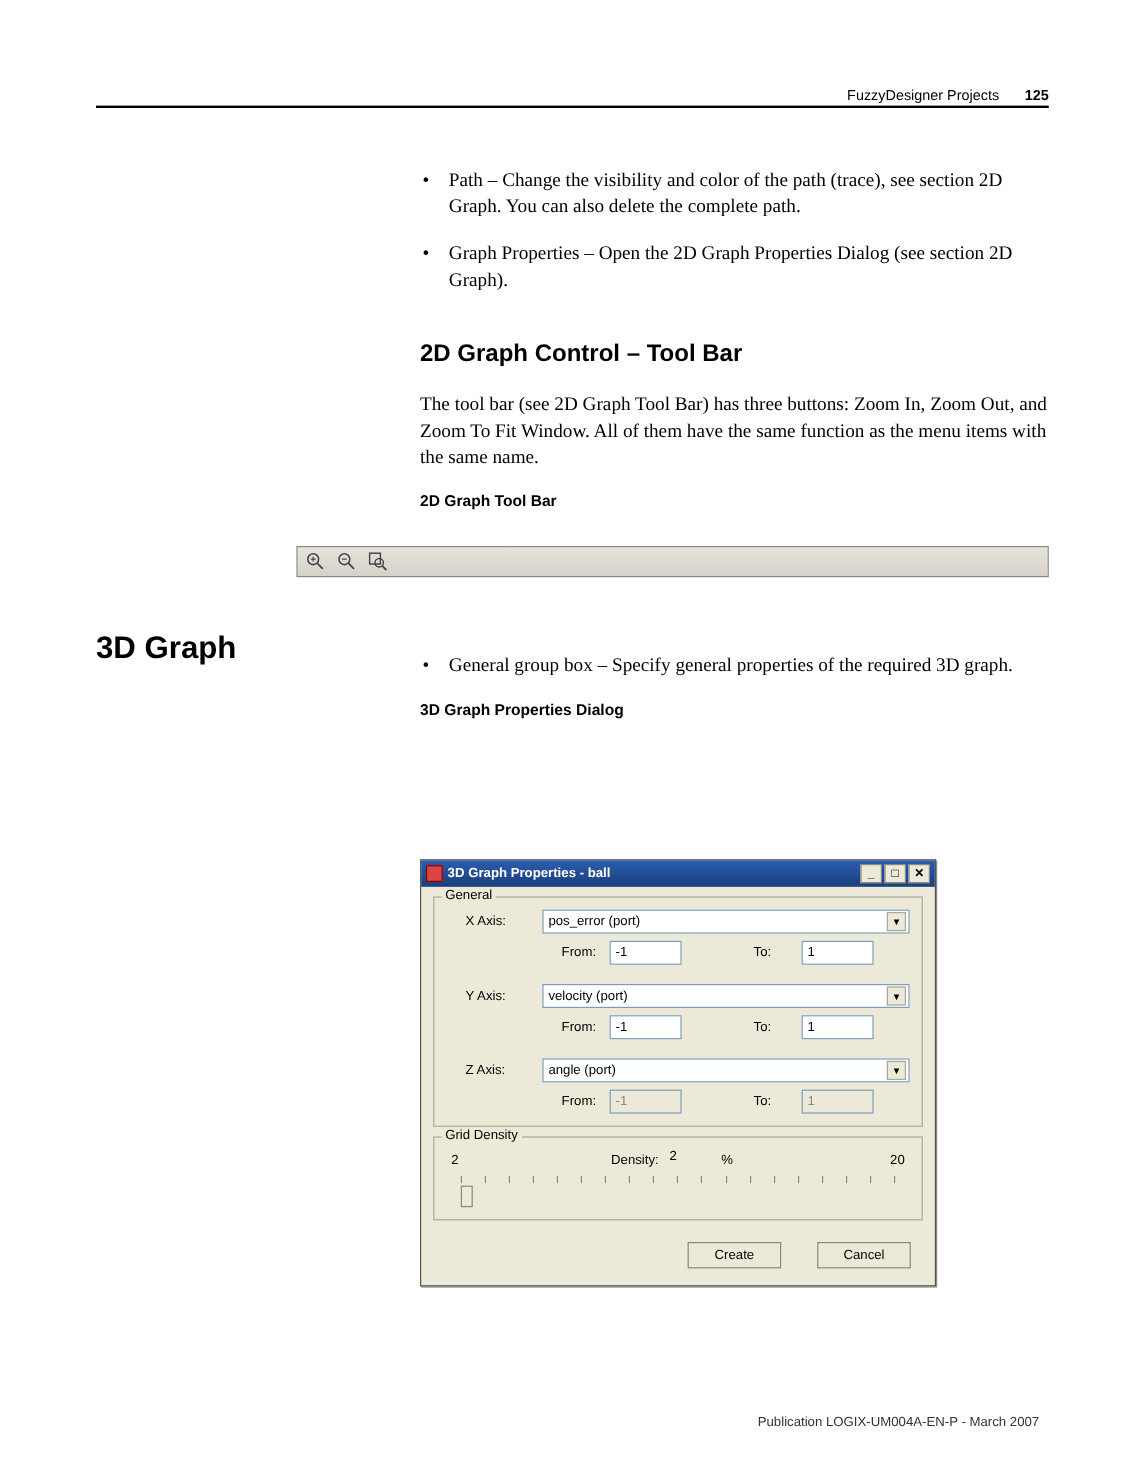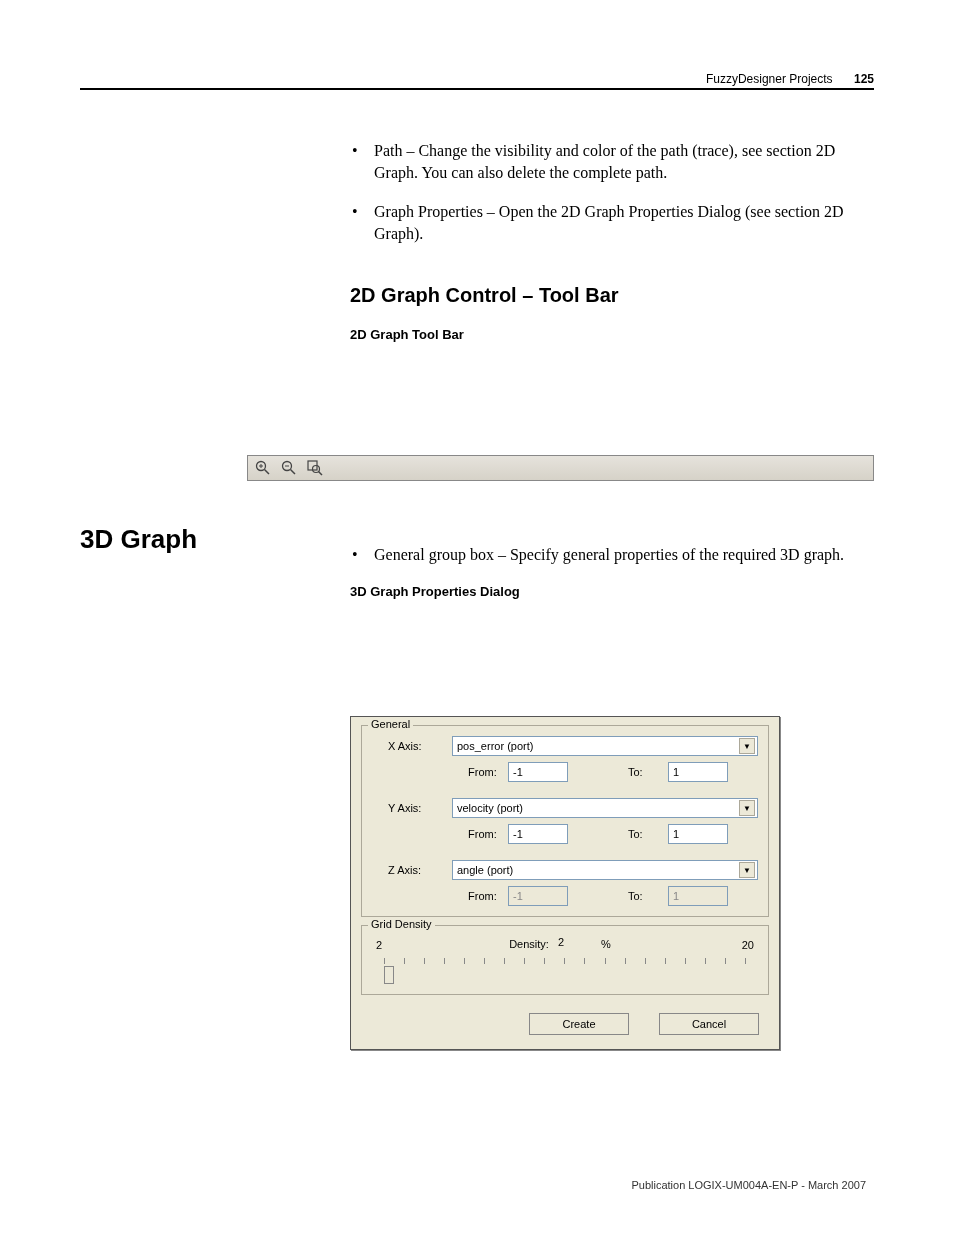--- a/index.html
+++ b/index.html
@@ -174,21 +174,21 @@
     background: #ece9d8;
     border: 1px solid #888;
   }
   .dlg-buttons {
     display: flex;
     justify-content: flex-end;
     gap: 30px;
     padding: 10px 20px 14px 0;
   }
   .dlg-buttons .btn {
-    width: 100px; height: 22px;
+    width: 78px; height: 22px;
     background: #ece9d8;
     border: 1px solid #888;
     display: flex; align-items: center; justify-content: center;
   }
   .footer {
     position: absolute;
     bottom: 44px;
     right: 88px;
     font-family: Arial, sans-serif;
     font-size: 11px;
@@ -208,20 +208,21 @@
   <div class="bullet">
     <div class="dot">•</div>
     <div class="txt">Path – Change the visibility and color of the path (trace), see section 2D Graph. You can also delete the complete path.</div>
   </div>
   <div class="bullet">
     <div class="dot">•</div>
     <div class="txt">Graph Properties – Open the 2D Graph Properties Dialog (see section 2D Graph).</div>
   </div>
 
   <div class="h2">2D Graph Control – Tool Bar</div>
+  <div class="para">The tool bar (see 2D Graph Tool Bar) has three buttons: Zoom In, Zoom Out, and Zoom To Fit Window. All of them have the same function as the menu items with the same name.</div>
   <div class="figcap">2D Graph Tool Bar</div>
 </div>
 
 <div class="toolbar-fig" style="top:455px;">
   <div class="tbtn">
     <svg viewBox="0 0 16 16">
         <circle cx="6" cy="6" r="4.5" fill="none" stroke="#444" stroke-width="1.3"></circle>
         <line x1="9.5" y1="9.5" x2="14" y2="14" stroke="#444" stroke-width="1.5"></line>
         <line x1="4" y1="6" x2="8" y2="6" stroke="#444"></line>
         <line x1="6" y1="4" x2="6" y2="8" stroke="#444"></line>
@@ -247,20 +248,29 @@
 
 <div class="body-col" style="top:544px;">
   <div class="bullet">
     <div class="dot">•</div>
     <div class="txt">General group box – Specify general properties of the required 3D graph.</div>
   </div>
   <div class="figcap">3D Graph Properties Dialog</div>
 </div>
 
 <div class="dialog" style="top:716px;">
+  <div class="dlg-title">
+    <div class="ticon"></div>
+    <div class="ttxt">3D Graph Properties - ball</div>
+    <div class="wbtns">
+      <div class="wbtn">_</div>
+      <div class="wbtn">□</div>
+      <div class="wbtn">✕</div>
+    </div>
+  </div>
 
   <div class="group">
     <div class="group-label">General</div>
 
     <div class="row">
       <div class="axis-label">X Axis:</div>
       <div class="combo">
         <span>pos_error (port)</span>
         <div class="arrow">▼</div>
       </div>

